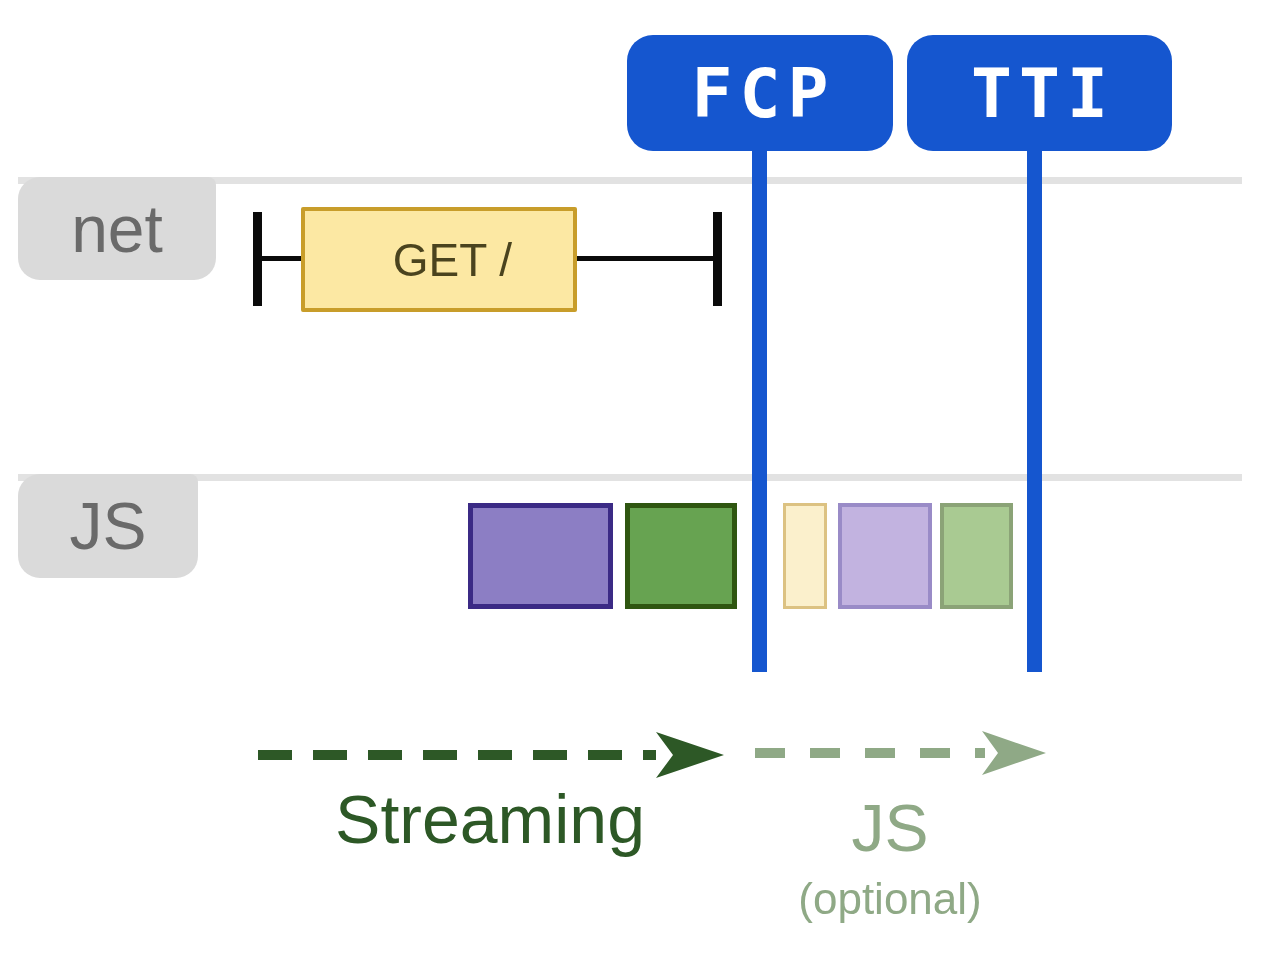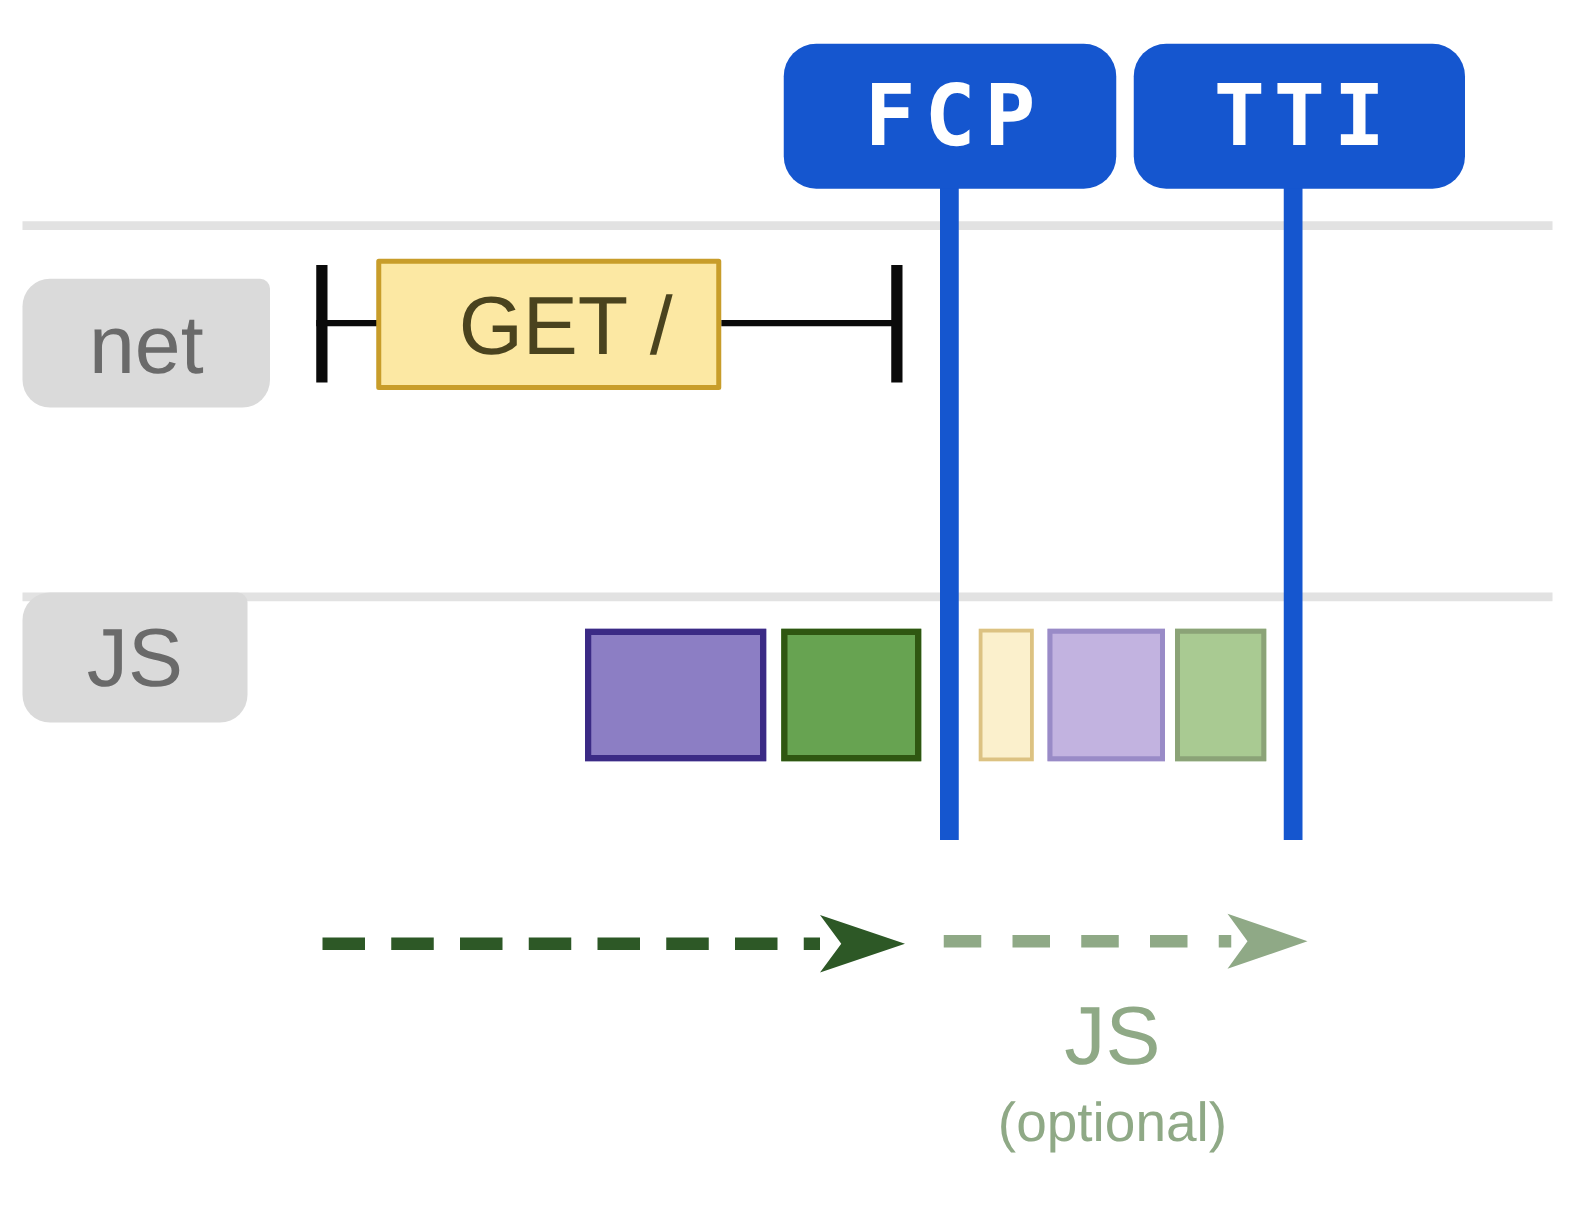--- a/index.html
+++ b/index.html
@@ -82,21 +82,21 @@
   .request-box{
     background:var(--request-fill);
     border:4px solid var(--request-border);
     border-radius:2px;
     display:flex;
     align-items:center;
     justify-content:center;
     z-index:3;
   }
   .request-label{
-    font-size:66px;
+    font-size:46px;
     color:var(--request-text);
     line-height:1;
     margin-left:27px;
   }
 
   
   .task{
     top:503px;
     height:106px;
     z-index:3;
@@ -125,21 +125,21 @@
   .js-optional-line2{display:block;font-size:44px;line-height:1.1;margin-top:10px;}
 </style>
 </head>
 <body>
 
 <div class="stage">
 
   <div class="abs lane-line" style="left:18px;top:177px;width:1224px;"></div>
   <div class="abs lane-line" style="left:18px;top:474px;width:1224px;"></div>
 
-  <div class="abs lane-tab" style="left:18px;top:177px;width:198px;height:103px;margin-top:46px;">
+  <div class="abs lane-tab" style="left:18px;top:177px;width:198px;height:103px;">
     <span class="lane-label">net</span>
   </div>
   <div class="abs lane-tab" style="left:18px;top:474px;width:180px;height:104px;">
     <span class="lane-label">JS</span>
   </div>
 
   <div class="abs tick" style="left:253px;top:212px;height:94px;"></div>
   <div class="abs connector" style="left:253px;top:256px;width:52px;"></div>
   <div class="abs request-box" style="left:301px;top:207px;width:276px;height:105px;">
     <span class="request-label">GET /</span>
@@ -163,18 +163,19 @@
     <span class="badge-label">FCP</span>
   </div>
 
   <svg class="abs arrow-svg" width="1272" height="120" viewBox="0 0 1272 120" aria-hidden="true">
     <line class="arrow-dark" x1="258" y1="55" x2="656" y2="55" stroke-width="10" stroke-dasharray="34 21"></line>
     <polygon class="arrow-dark-head" points="656,32 724,55 656,78 673,55"></polygon>
     <line class="arrow-light" x1="755" y1="53" x2="985" y2="53" stroke-width="10" stroke-dasharray="30 25"></line>
     <polygon class="arrow-light-head" points="982,31 1046,53 982,75 998,53"></polygon>
   </svg>
 
+  <div class="abs streaming-label">Streaming</div>
   <div class="abs js-optional-label">
     <span class="js-optional-line1">JS</span>
     <span class="js-optional-line2">(optional)</span>
   </div>
 
 </div>
 
 </body></html>

